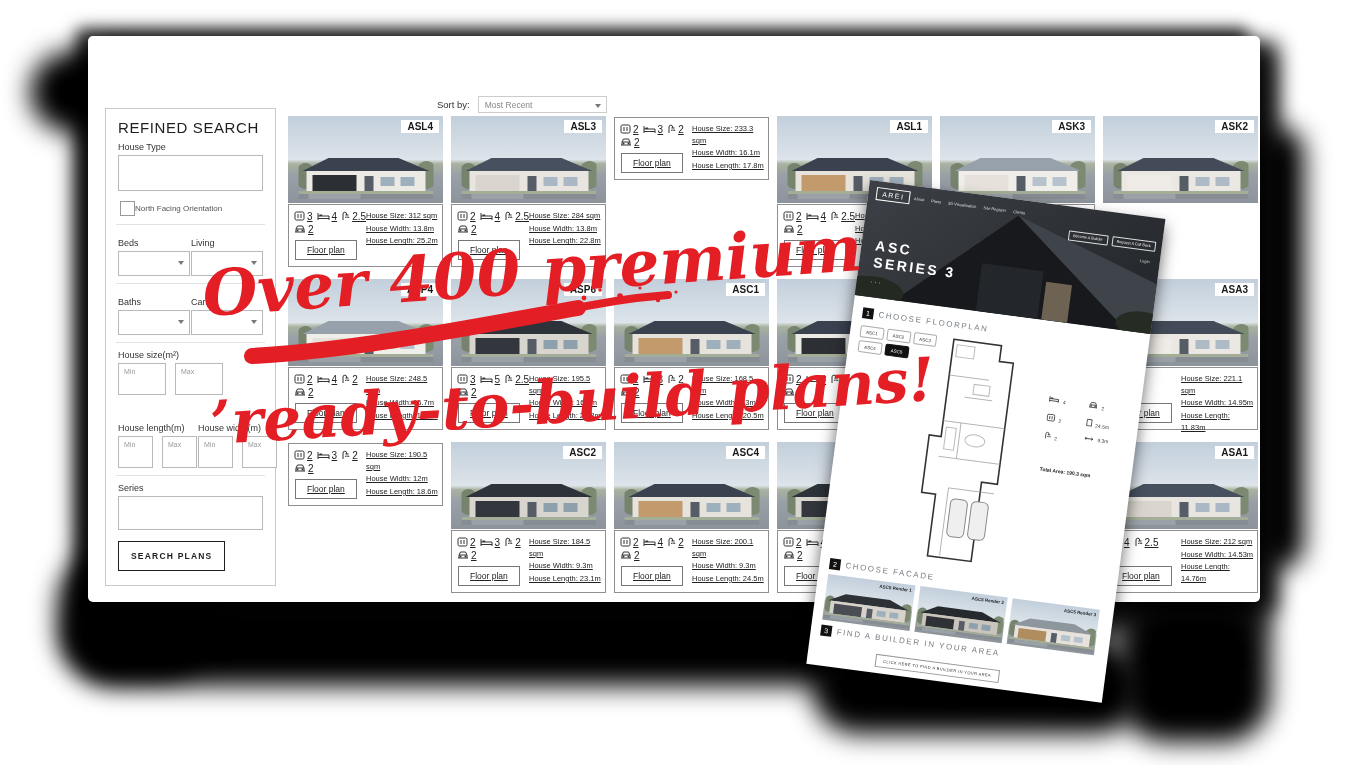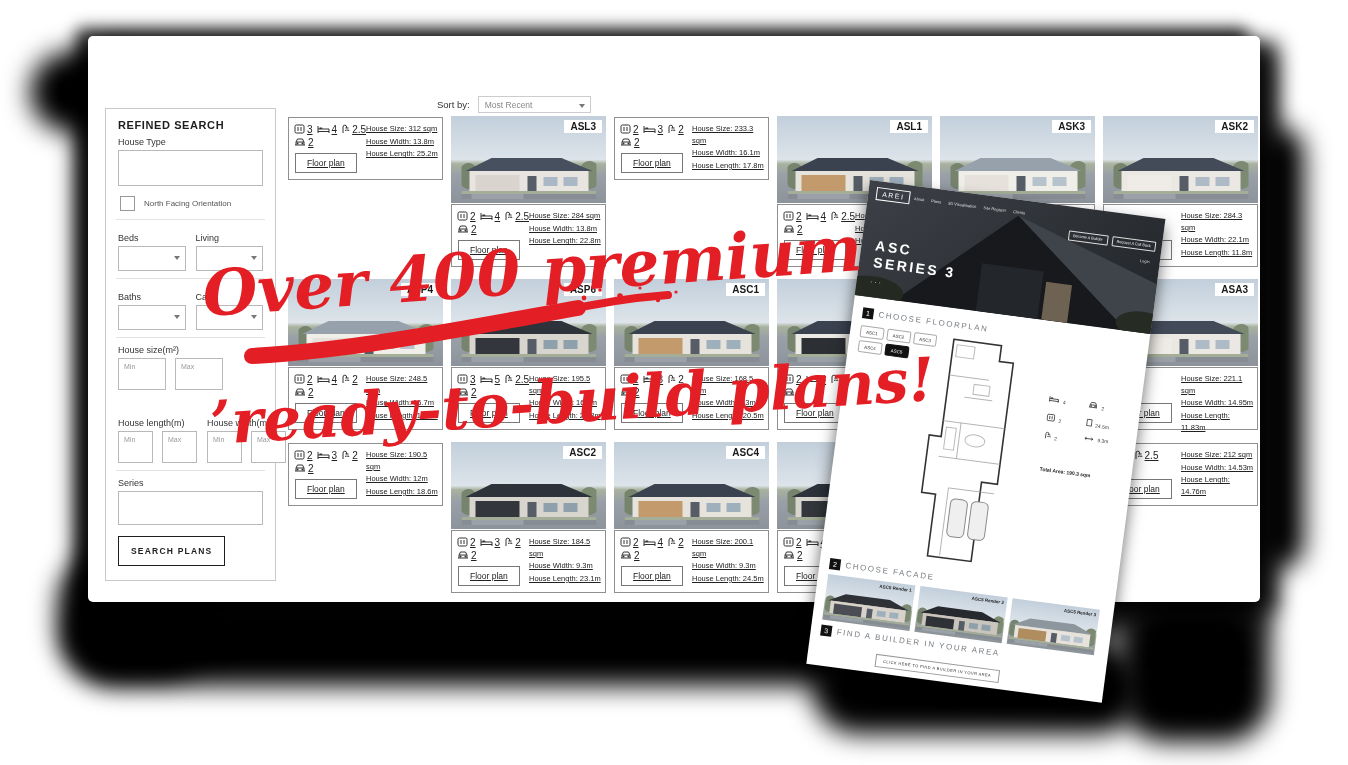--- a/index.html
+++ b/index.html
@@ -11,43 +11,43 @@
 
   
   .panel{position:absolute;left:88px;top:36px;width:1172px;height:566px;background:#fff;
          border-radius:5px;z-index:2;
          box-shadow:-12px -8px 16px rgba(0,0,0,.82), 16px 8px 20px 2px rgba(0,0,0,.85),
                     0 24px 26px 10px rgba(0,0,0,.9)}
 
   
   .sidebar{position:absolute;left:17px;top:72px;width:171px;min-height:372px;background:#fff;
            border:1px solid #c9c9c9;padding:10px 12px 14px;box-sizing:border-box}
-  .sb-title{font-size:11px;font-weight:bold;letter-spacing:.6px;color:#1e1e1e}
+  .sb-title{font-size:15px;font-weight:normal;letter-spacing:.6px;color:#1e1e1e}
   .sb-label{font-size:9px;color:#333;margin:6px 0 3px}
   .sb-box{border:1px solid #b9b9b9;height:34px;background:#fff}
-  .chk-row{display:flex;align-items:center;gap:9px;margin:10px 0 8px;padding-left:2px}
+  .chk-row{display:flex;align-items:center;margin:10px 0 8px;padding-left:2px}
   .chk{width:13px;height:13px;border:1px solid #999;background:#fff}
   .chk-label{font-size:8px;color:#555}
   .hr{border-top:1px solid #e2e2e2;margin:7px -2px}
-  .two-col{display:flex;gap:10px}
+  .two-col{display:flex;gap:1px}
   .col{flex:1}
   .select{border:1px solid #b9b9b9;height:23px;position:relative;background:#fff}
   .caret{position:absolute;right:5px;top:9px;width:0;height:0;border-left:3px solid transparent;
          border-right:3px solid transparent;border-top:4px solid #777}
   .mini-row{display:flex;gap:9px}
   .mini{border:1px solid #b9b9b9;width:48px;height:32px;font-size:7px;color:#9a9a9a;
         padding:4px 0 0 5px;box-sizing:border-box;background:#fff}
   .mini.sm{width:35px}
   .search-btn{margin-top:11px;border:1.5px solid #1e1e1e;padding:9px 12px;font-size:8.5px;
               font-weight:bold;letter-spacing:1.2px;display:inline-block;background:#fff;color:#1e1e1e;cursor:pointer}
 
   
   .sortbar{position:absolute;left:349px;top:60px;display:flex;align-items:center;gap:8px;z-index:3}
   .sort-label{font-size:9.5px;color:#333}
-  .sort-select{border:1px solid #ccc;width:113px;height:17px;font-size:8.5px;color:#888;
+  .sort-select{border:1px solid #ccc;width:129px;height:17px;font-size:8.5px;color:#888;
                padding:3px 6px;box-sizing:border-box;position:relative;background:#fff}
   .sort-select .caret{top:7px}
 
   
   #cards-grid{position:absolute;left:200px;top:80px;width:976px;display:grid;
               grid-template-columns:repeat(6,155px);column-gap:8px;row-gap:12px;z-index:2}
   .card{width:155px}
   .photo{height:87px;position:relative;overflow:hidden;
          background:linear-gradient(180deg,#c2cfdb 0%,#dde4ea 50%,#a9b29f 55%,#99a0a7 68%,#8c939a 100%)}
   .house{position:absolute;left:50%;bottom:4px;transform:translateX(-50%)}
@@ -185,20 +185,36 @@
   <div class="sortbar">
     <span class="sort-label">Sort by:</span>
     <div class="sort-select">
       <span>Most Recent</span>
       <span class="caret"></span>
     </div>
   </div>
 
   <div id="cards-grid">
       <div class="card">
+        <div class="photo">
+          <svg class="house" width="135" height="50" viewBox="0 0 135 50">
+            <ellipse cx="7" cy="27" rx="10" ry="13" fill="#76836d"></ellipse>
+            <ellipse cx="128" cy="26" rx="11" ry="14" fill="#7d8a72"></ellipse>
+            <polygon points="4,22 30,9 100,9 131,22" fill="#3a4250"></polygon>
+            <rect x="8" y="22" width="119" height="20" fill="#eceae5"></rect>
+            <rect x="14" y="26" width="44" height="16" fill="#2c2f34"></rect>
+            <rect x="66" y="27" width="9" height="15" fill="#565d66"></rect>
+            <rect x="82" y="28" width="14" height="9" fill="#9fb0bd"></rect>
+            <rect x="102" y="28" width="14" height="9" fill="#9fb0bd"></rect>
+            <rect x="0" y="42" width="135" height="3" fill="#a3ad97"></rect>
+            <rect x="0" y="45" width="135" height="5" fill="#868d94"></rect>
+            <rect x="10" y="45" width="52" height="5" fill="#9aa1a8"></rect>
+          </svg>
+          <span class="badge">ASL4</span>
+        </div>
         <div class="info">
           <div class="ics">
             <div class="ic-row"><span class="ic"><svg width="11" height="10" viewBox="0 0 11 10">
                   <rect x="1" y="1" width="9" height="8" rx="1.5" fill="none" stroke="#333"></rect>
                   <path d="M4 3v4M7 3v4" stroke="#333"></path>
                 </svg></span><span class="num">3</span><span class="ic"><svg width="13" height="9" viewBox="0 0 13 9">
                   <path d="M1 1v7 M1 4h11v4 M1 6.5h11" stroke="#333" fill="none"></path>
                   <rect x="2.2" y="2.4" width="3.2" height="1.6" rx="0.8" fill="#333"></rect>
                 </svg></span><span class="num">4</span><span class="ic"><svg width="9" height="10" viewBox="0 0 9 10">
                   <path d="M2 9V3a1.8 1.8 0 013.6 0v1" fill="none" stroke="#333"></path>
@@ -375,32 +391,20 @@
             <rect x="14" y="26" width="44" height="16" fill="#efece7"></rect>
             <rect x="66" y="27" width="9" height="15" fill="#565d66"></rect>
             <rect x="82" y="28" width="14" height="9" fill="#aebbc6"></rect>
             <rect x="102" y="28" width="14" height="9" fill="#aebbc6"></rect>
             <rect x="0" y="42" width="135" height="3" fill="#a3ad97"></rect>
             <rect x="0" y="45" width="135" height="5" fill="#868d94"></rect>
             <rect x="10" y="45" width="52" height="5" fill="#9aa1a8"></rect>
           </svg>
           <span class="badge">ASK2</span>
         </div>
-        <div class="info">
-          <div class="ics">
-            <div class="ic-row"></div>
-            <div class="ic-row"></div>
-          </div>
-          <div class="stats">
-            <div class="stat">House Size: 284.3 sqm</div>
-            <div class="stat">House Width: 22.1m</div>
-            <div class="stat">House Length: 11.8m</div>
-          </div>
-          <button class="fp-btn">Floor plan</button>
-        </div>
       </div>
       <div class="card">
         <div class="photo">
           <svg class="house" width="135" height="50" viewBox="0 0 135 50">
             <ellipse cx="7" cy="27" rx="10" ry="13" fill="#76836d"></ellipse>
             <ellipse cx="128" cy="26" rx="11" ry="14" fill="#7d8a72"></ellipse>
             <polygon points="4,22 30,9 100,9 131,22" fill="#97a1ab"></polygon>
             <rect x="8" y="22" width="119" height="20" fill="#f0eee9"></rect>
             <rect x="14" y="26" width="44" height="16" fill="#e6e2db"></rect>
             <rect x="66" y="27" width="9" height="15" fill="#565d66"></rect>
@@ -814,20 +818,36 @@
           </div>
           <div class="stats">
             <div class="stat">House Size:</div>
             <div class="stat">House Width:</div>
             <div class="stat">House Length:</div>
           </div>
           <button class="fp-btn">Floor plan</button>
         </div>
       </div>
       <div class="card">
+        <div class="photo">
+          <svg class="house" width="135" height="50" viewBox="0 0 135 50">
+            <ellipse cx="7" cy="27" rx="10" ry="13" fill="#76836d"></ellipse>
+            <ellipse cx="128" cy="26" rx="11" ry="14" fill="#7d8a72"></ellipse>
+            <polygon points="4,22 30,9 100,9 131,22" fill="#46505e"></polygon>
+            <rect x="8" y="22" width="119" height="20" fill="#e8e5e0"></rect>
+            <rect x="14" y="26" width="44" height="16" fill="#d9d4cd"></rect>
+            <rect x="66" y="27" width="9" height="15" fill="#565d66"></rect>
+            <rect x="82" y="28" width="14" height="9" fill="#a9b8c4"></rect>
+            <rect x="102" y="28" width="14" height="9" fill="#a9b8c4"></rect>
+            <rect x="0" y="42" width="135" height="3" fill="#a3ad97"></rect>
+            <rect x="0" y="45" width="135" height="5" fill="#868d94"></rect>
+            <rect x="10" y="45" width="52" height="5" fill="#9aa1a8"></rect>
+          </svg>
+          <span class="badge">ASA1</span>
+        </div>
         <div class="info">
           <div class="ics">
             <div class="ic-row"><span class="ic"><svg width="13" height="9" viewBox="0 0 13 9">
                   <path d="M1 1v7 M1 4h11v4 M1 6.5h11" stroke="#333" fill="none"></path>
                   <rect x="2.2" y="2.4" width="3.2" height="1.6" rx="0.8" fill="#333"></rect>
                 </svg></span><span class="num">4</span><span class="ic"><svg width="9" height="10" viewBox="0 0 9 10">
                   <path d="M2 9V3a1.8 1.8 0 013.6 0v1" fill="none" stroke="#333"></path>
                   <path d="M4.4 4h3.2 M5 5.6l-.5 1.4 M6.2 5.6v1.4 M7.4 5.6l.5 1.4" stroke="#333" fill="none"></path>
                 </svg></span><span class="num">2.5</span></div>
             <div class="ic-row"></div>

